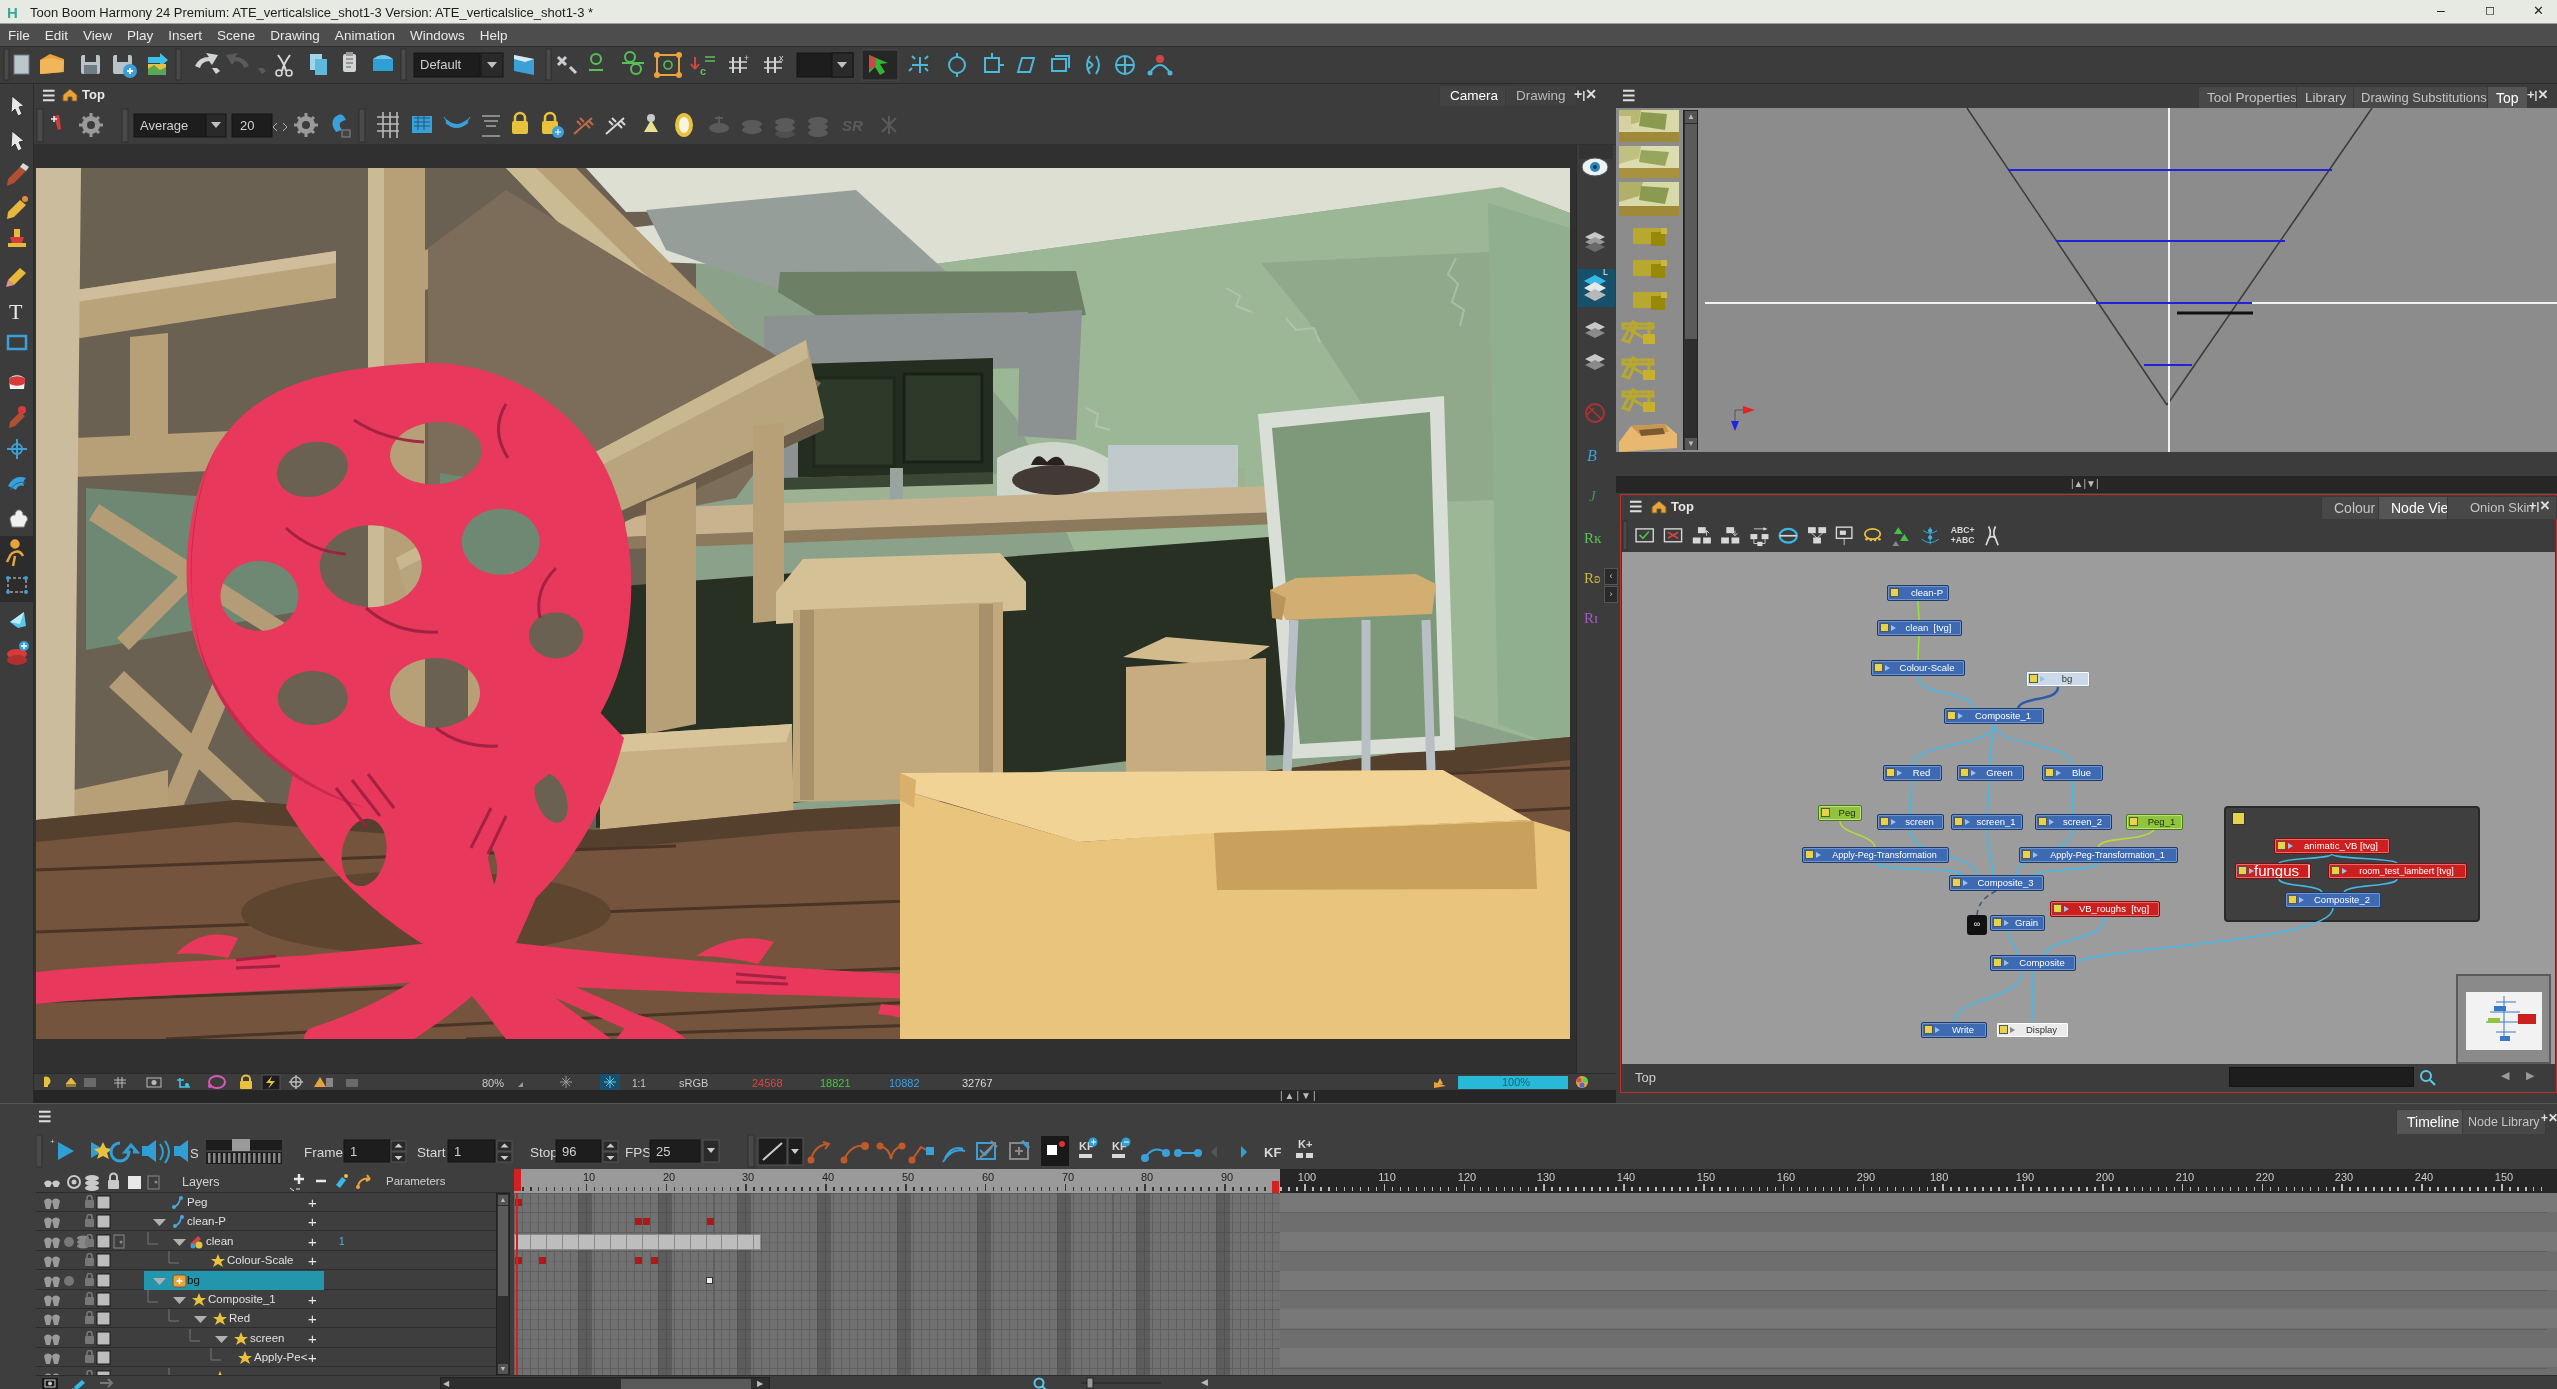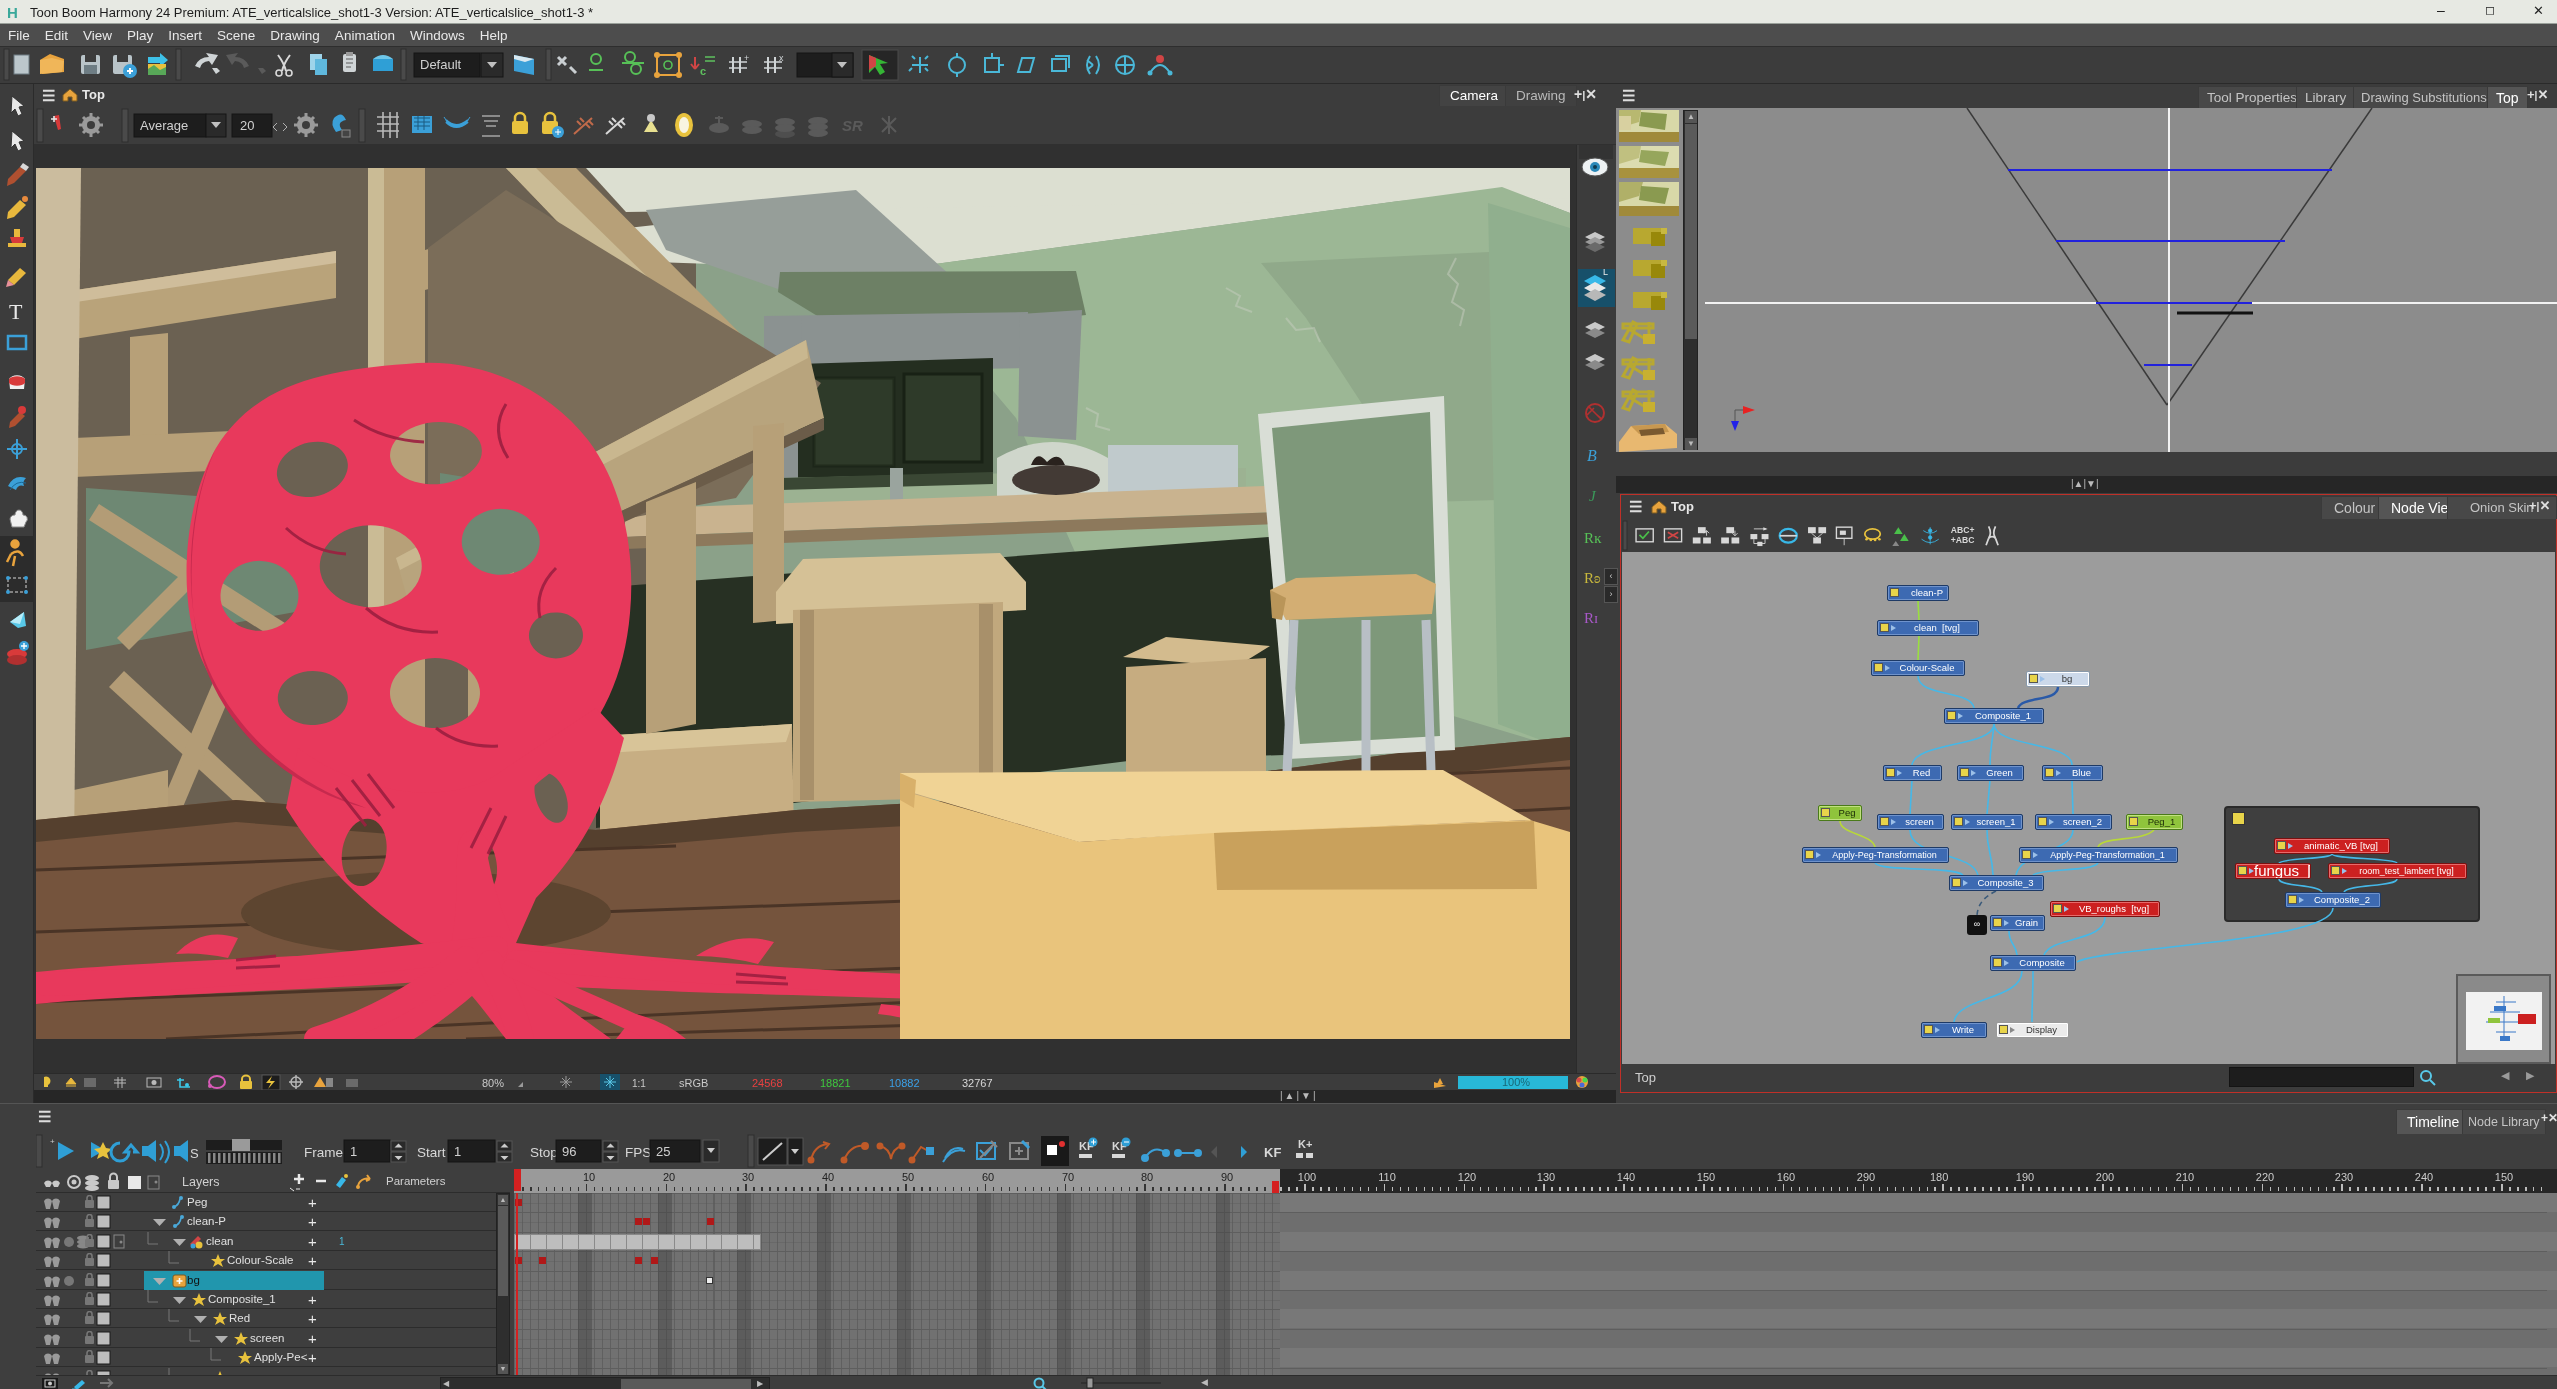--- a/index.html
+++ b/index.html
@@ -744,21 +744,21 @@
           <path d="M711,356 C711,390 480,395 455,410"></path>
           <path d="M400,419 C400,448 335,445 332,470"></path>
           <path d="M411,419 C411,445 410,445 410,470"></path>
           <path d="M710,302 C710,307 660,306 657,311"></path>
           <path d="M710,302 C710,307 772,306 775,311"></path>
           <path d="M657,327 C657,335 696,332 700,340"></path>
           <path d="M775,327 C775,335 726,332 722,340"></path>
         </g>
       </svg>
       <div class="nd" style="left:265px;top:33px;width:62px;"><span class="ys"></span>clean-P</div>
-      <div class="nd" style="left:255px;top:68px;width:102px;"><span class="ys"></span><span class="tri"></span>clean&nbsp; [tvg]</div>
+      <div class="nd" style="left:255px;top:68px;width:85px;"><span class="ys"></span><span class="tri"></span>clean&nbsp; [tvg]</div>
       <div class="nd" style="left:249px;top:108px;width:94px;"><span class="ys"></span><span class="tri"></span>Colour-Scale</div>
       <div class="nd lite" style="left:404px;top:119px;width:64px;"><span class="ys"></span><span class="tri"></span>bg</div>
       <div class="nd" style="left:322px;top:156px;width:100px;"><span class="ys"></span><span class="tri"></span>Composite_1</div>
       <div class="nd" style="left:261px;top:213px;width:59px;"><span class="ys"></span><span class="tri"></span>Red</div>
       <div class="nd" style="left:335px;top:213px;width:67px;"><span class="ys"></span><span class="tri"></span>Green</div>
       <div class="nd" style="left:420px;top:213px;width:61px;"><span class="ys"></span><span class="tri"></span>Blue</div>
       <div class="nd green" style="left:196px;top:253px;width:44px;"><span class="ys"></span>Peg</div>
       <div class="nd" style="left:255px;top:262px;width:67px;"><span class="ys"></span><span class="tri"></span>screen</div>
       <div class="nd" style="left:329px;top:262px;width:72px;"><span class="ys"></span><span class="tri"></span>screen_1</div>
       <div class="nd" style="left:413px;top:262px;width:77px;"><span class="ys"></span><span class="tri"></span>screen_2</div>

